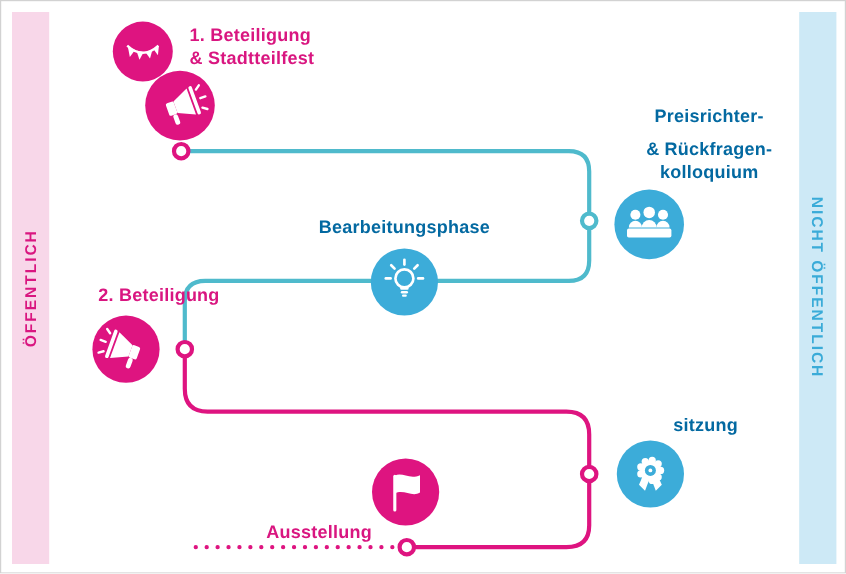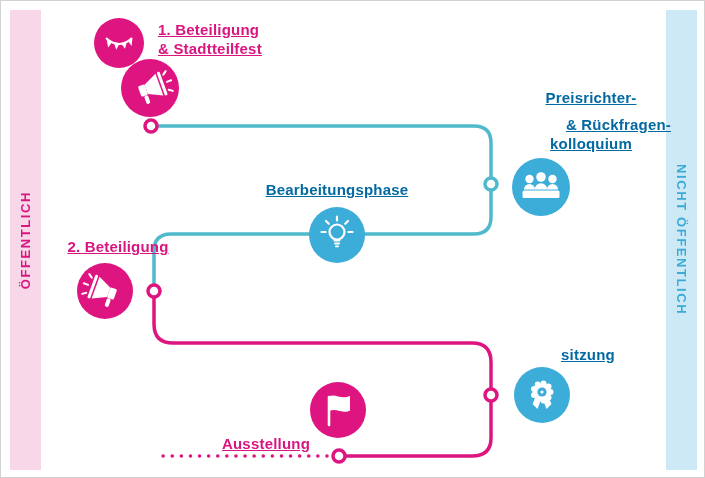--- a/index.html
+++ b/index.html
@@ -15,28 +15,28 @@
   .band-left  { left:9px;   background:#f8d7e9; }
   .band-right { left:665px; background:#cde9f6; }
   .band-text {
     font-size:13px; font-weight:bold; letter-spacing:1.6px; white-space:nowrap;
   }
   .band-left .band-text  { writing-mode:vertical-rl; transform:rotate(180deg); color:#d91680; }
   .band-right .band-text { writing-mode:vertical-rl; color:#3aabd8; }
 
   svg.diagram { position:absolute; left:0; top:0; }
 
-  .label { position:absolute; font-size:15px; font-weight:600; line-height:19px; letter-spacing:.2px;text-decoration:underline; }
+  .label { position:absolute; font-size:15px; font-weight:600; line-height:19px; letter-spacing:.2px; }
   .pink { color:#d91680; }
   .blue { color:#0369a1; }
   #lbl-b1 { left:157px; top:19px;  width:150px; text-align:left; }
   #lbl-pr { left:510px; top:87px;  width:160px; text-align:center; }
-  #lbl-pr .gap { margin-top:8px;text-align:right; }
+  #lbl-pr .gap { margin-top:8px; }
   #lbl-bp { left:256px; top:179px; width:160px; text-align:center; }
-  #lbl-b2 { left:52px;  top:236px; width:130px; text-align:center; }
+  #lbl-b2 { left:52px;  top:236px; width:130px; text-align:right; }
   #lbl-pg { left:517px; top:344px; width:140px; text-align:center; }
   #lbl-au { left:196px; top:394px; width:113px; text-align:right;margin-top:39px; }
 </style>
 </head>
 <body>
 
 <div class="stage">
 
   <div class="band band-left">
     <span class="band-text">ÖFFENTLICH</span>

